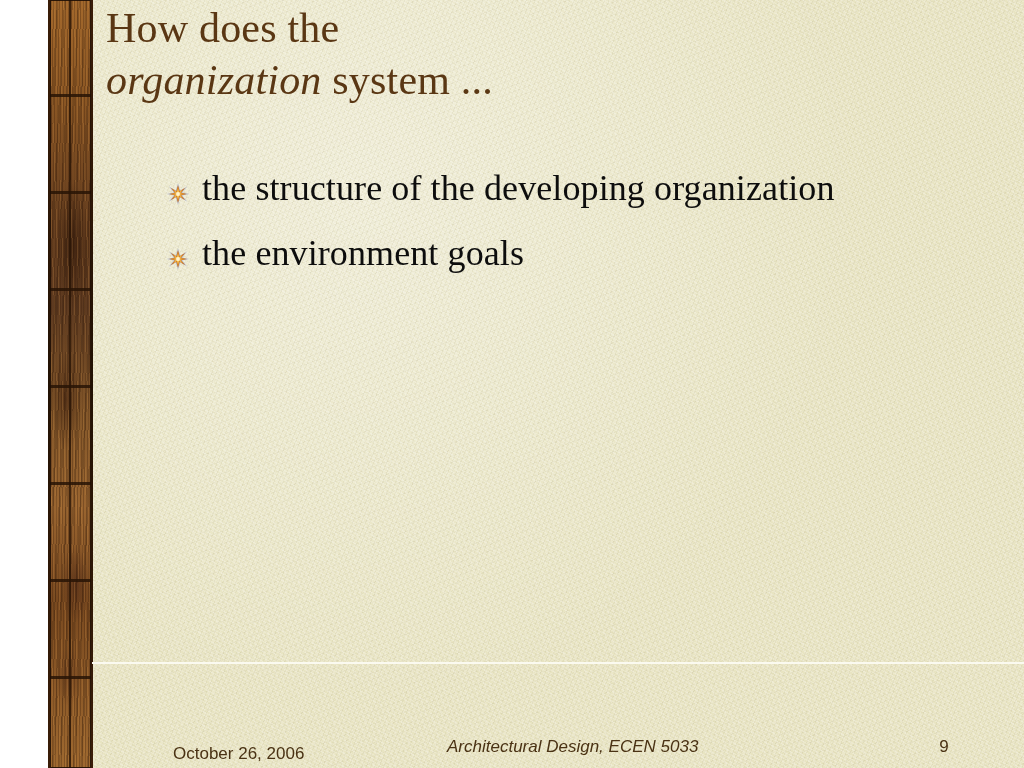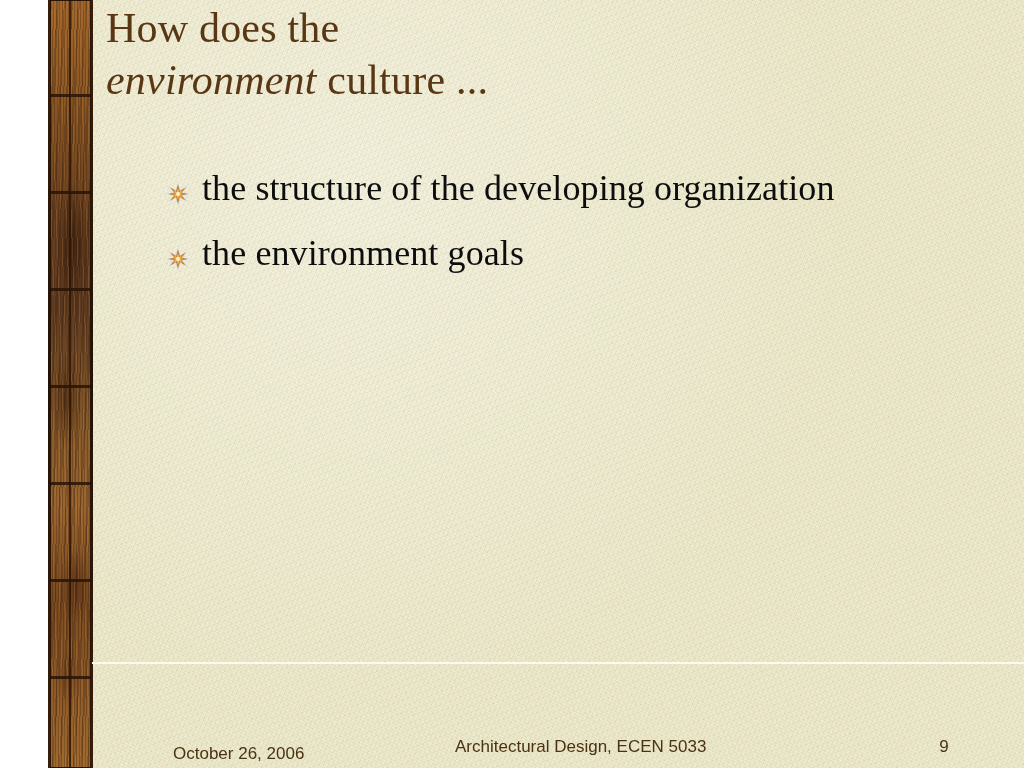--- a/index.html
+++ b/index.html
@@ -132,35 +132,35 @@
     position: absolute;
     left: 44px;
     top: 737px;
     width: 980px;
     height: 24px;
     font-family: "Liberation Sans", sans-serif;
     font-size: 17px;
     color: #4a3214;
   }
   .footer-date   { position: absolute; left: 81px;  top: 7px; }
-  .footer-center { position: absolute; left: 363px; top: 0; }
+  .footer-center { position: absolute; left: 355px; top: 0; font-style: italic; }
   .footer-page   { position: absolute; left: 840px; top: 0; width: 24px; text-align: center; }
 </style>
 </head>
 <body>
 
 <div id="slide">
 
   <div class="wood-edge-left"></div>
   <div class="wood-strip"></div>
   <div class="wood-edge-right"></div>
 
   <div class="title-block">
     <div class="title-line">How does the</div>
-    <div class="title-line"><span class="title-ital">environment</span><span> culture ...</span></div>
+    <div class="title-line"><span class="title-ital">organization</span><span> system ...</span></div>
   </div>
 
   <div class="body-list">
 
     <div class="bullet-row">
       <span class="bullet-mark">
         <svg viewBox="0 0 24 24" width="24" height="24" aria-hidden="true">
           <g>
             <path d="M12 1 L14.2 8.6 L21.4 4.2 L16.2 10.4 L23.5 12 L16.2 13.6 L21.4 19.8 L14.2 15.4 L12 23 L9.8 15.4 L2.6 19.8 L7.8 13.6 L0.5 12 L7.8 10.4 L2.6 4.2 L9.8 8.6 Z" fill="#b9bdcd"></path>
             <path d="M12 3.2 L13.7 9.3 L19.2 5.8 L15.1 10.8 L20.9 12 L15.1 13.2 L19.2 18.2 L13.7 14.7 L12 20.8 L10.3 14.7 L4.8 18.2 L8.9 13.2 L3.1 12 L8.9 10.8 L4.8 5.8 L10.3 9.3 Z" fill="#c96a12"></path>

